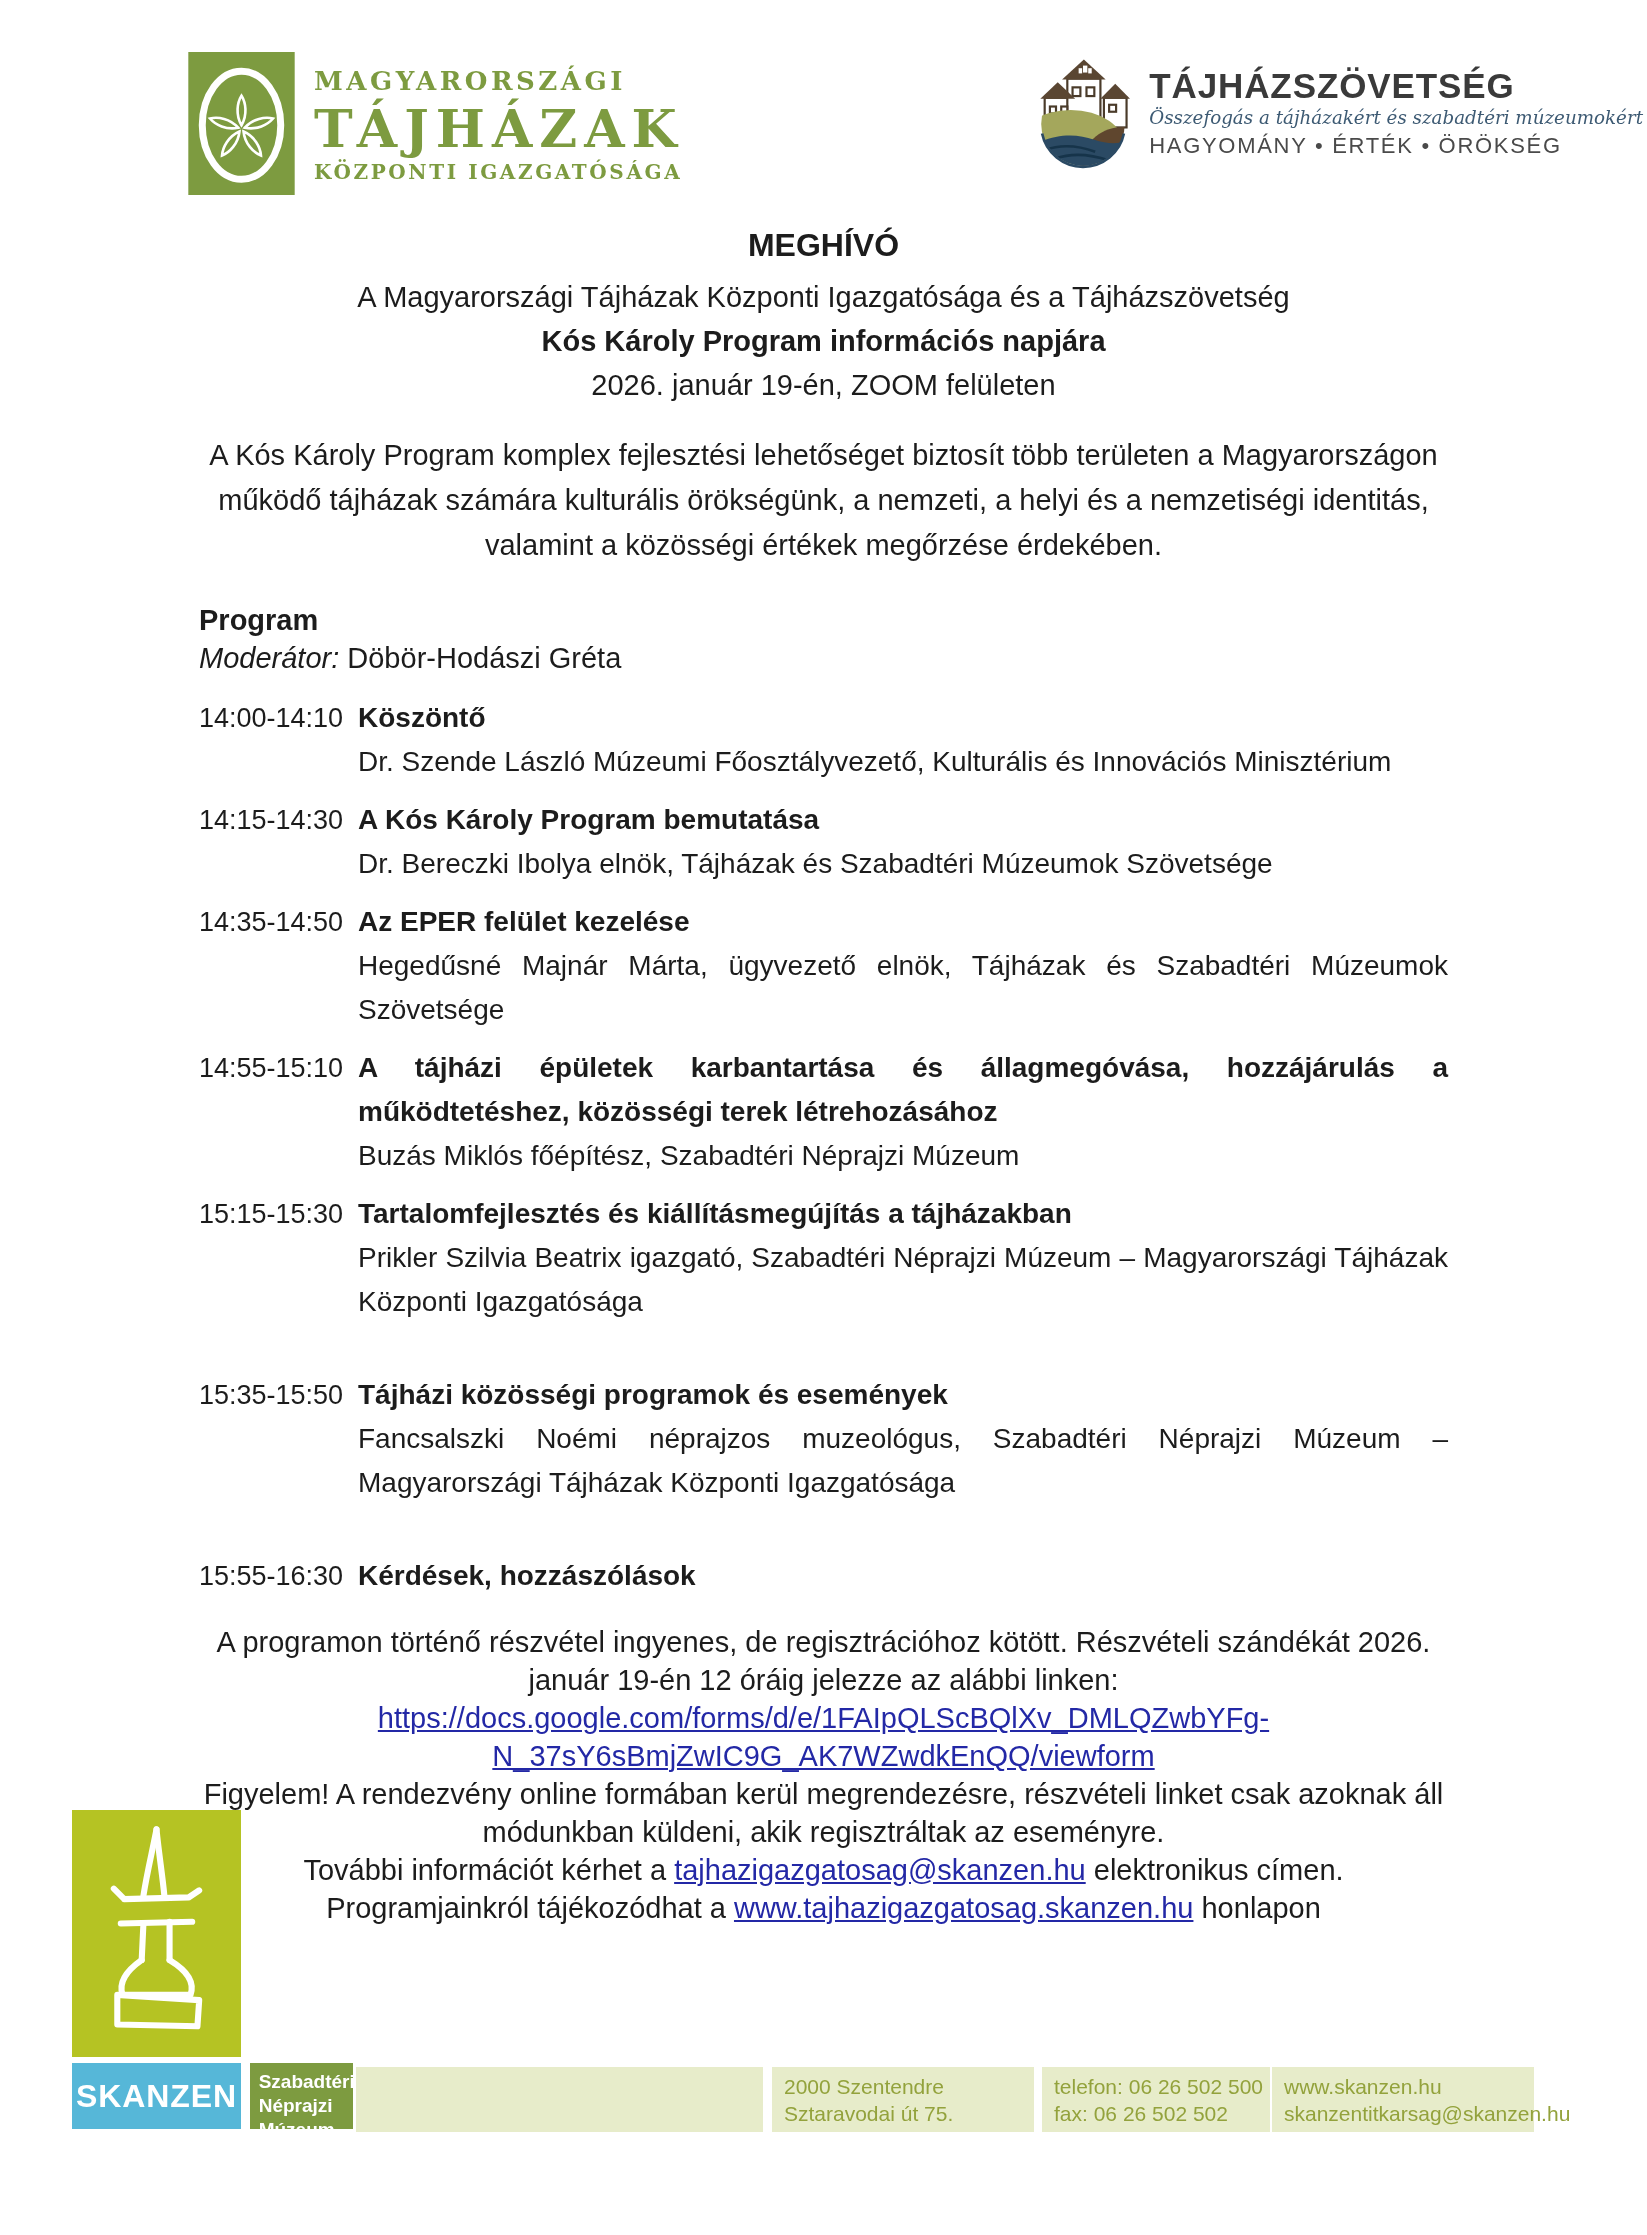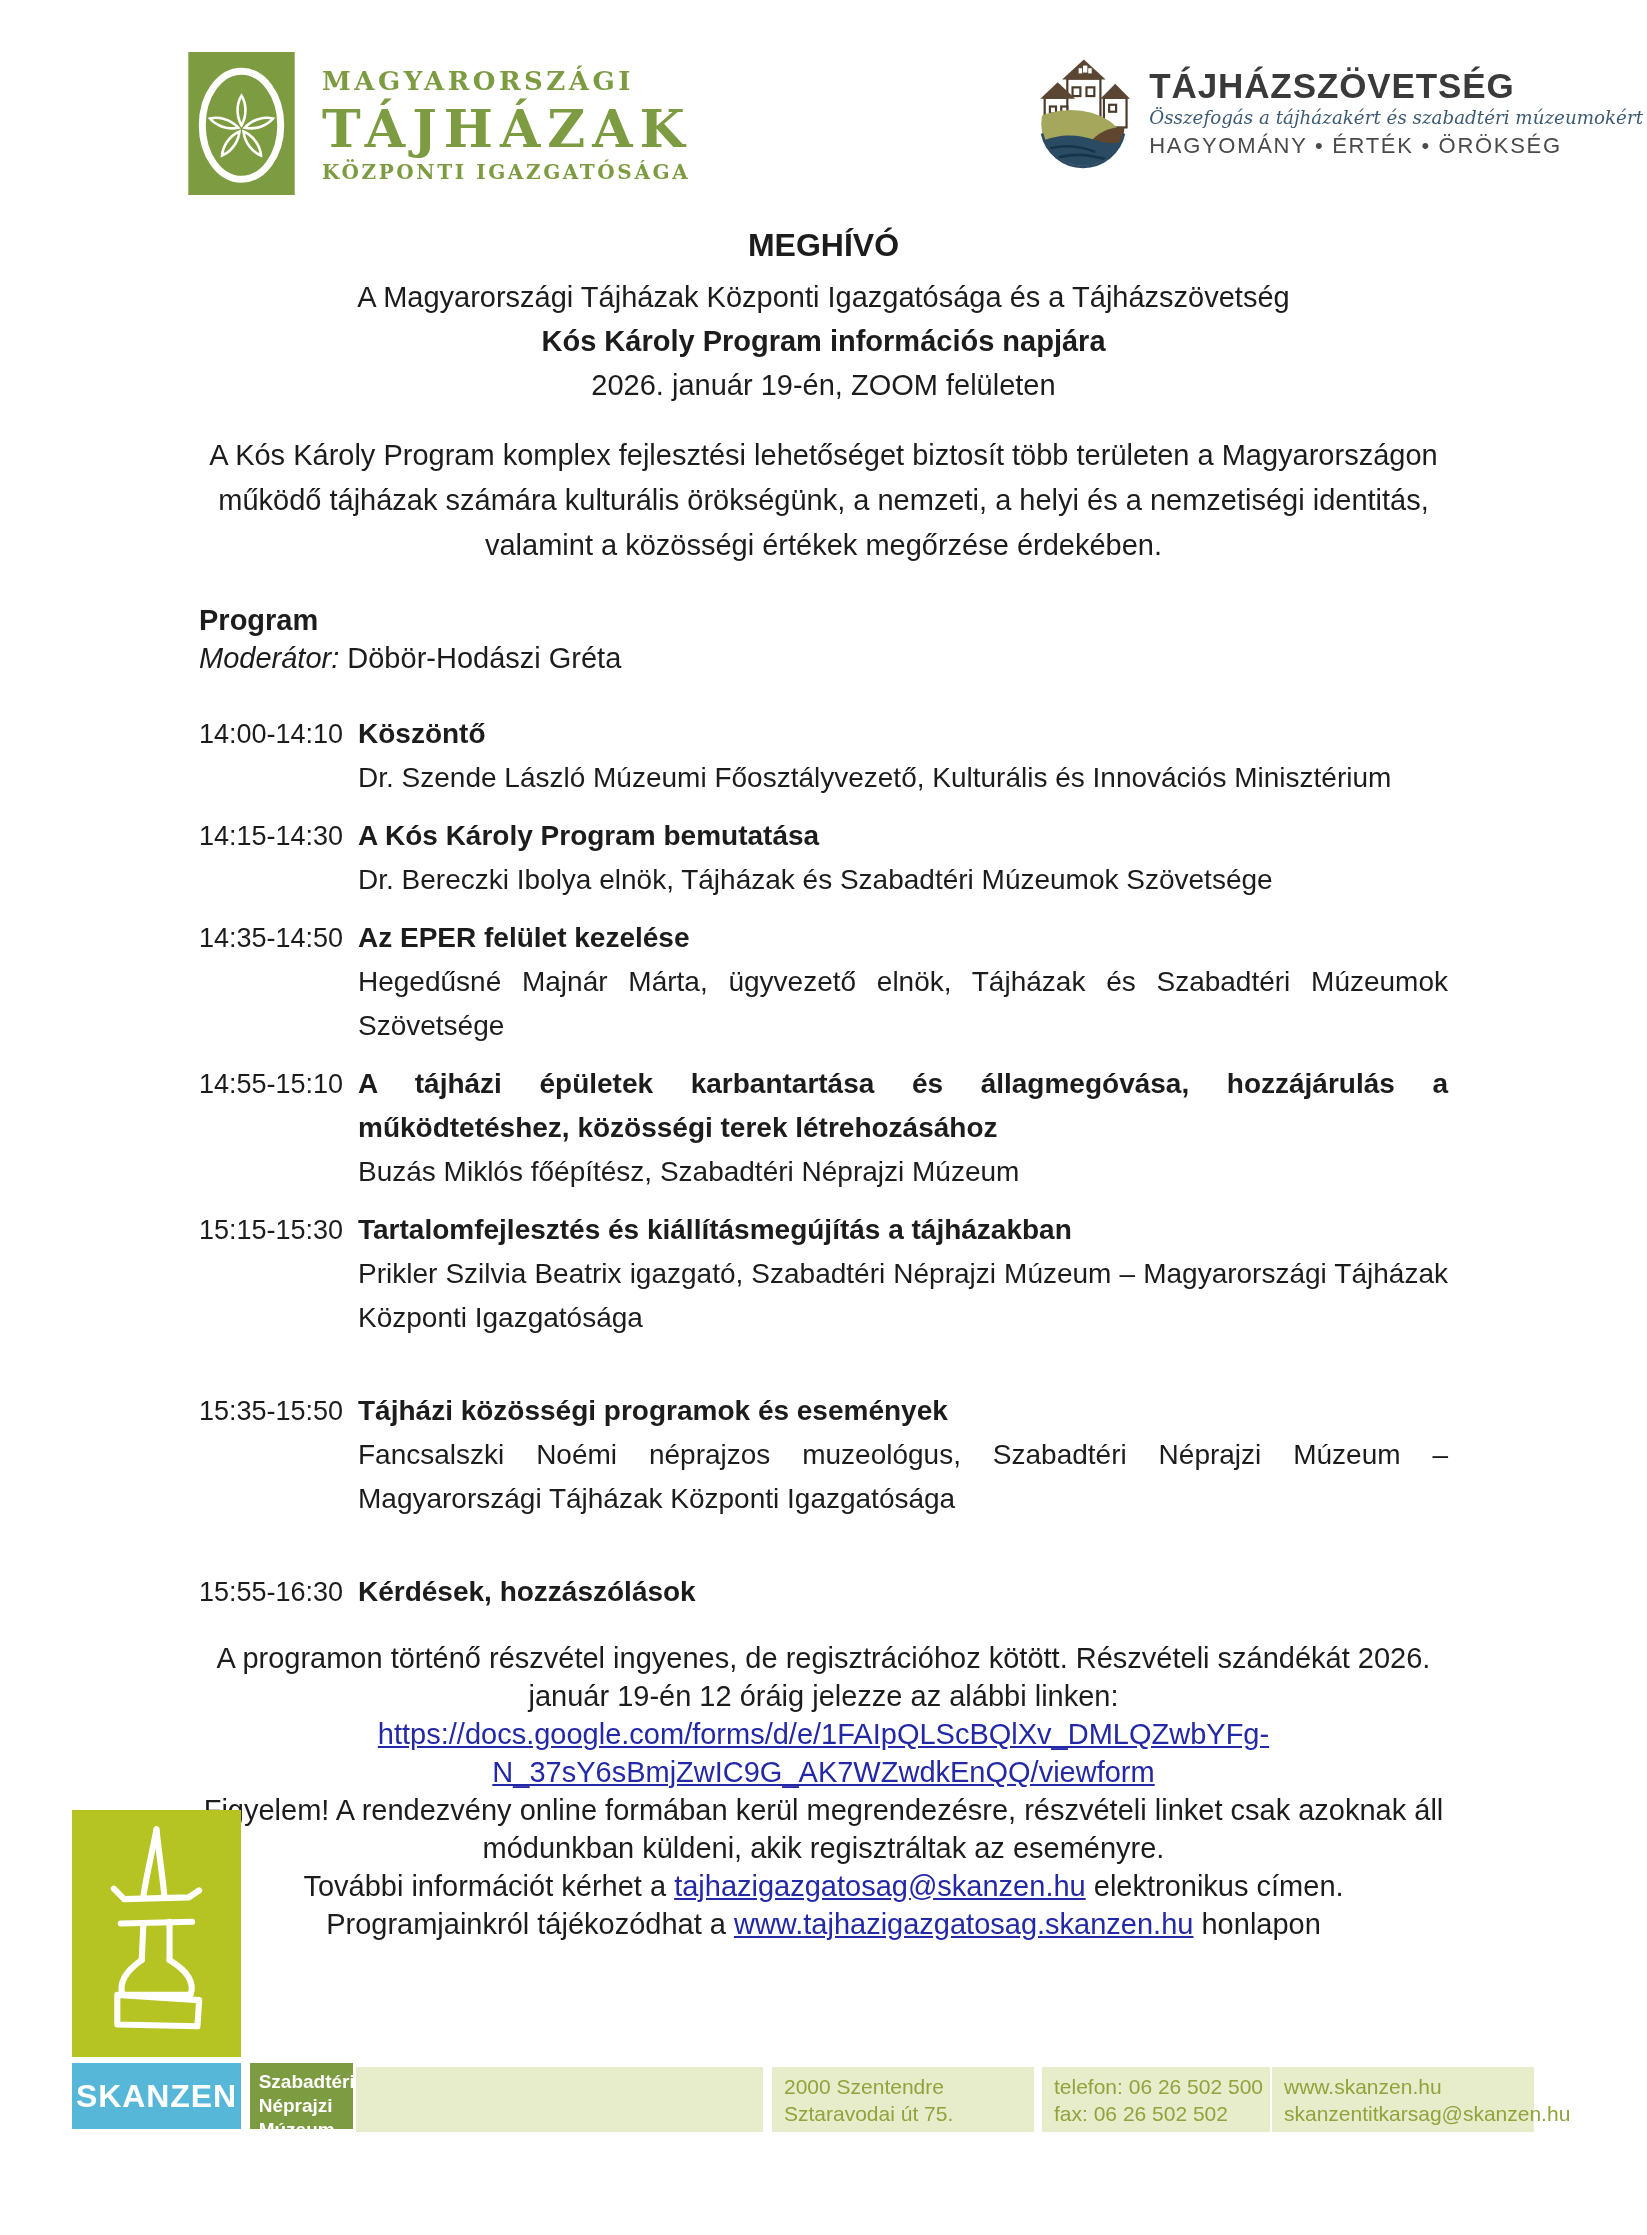--- a/index.html
+++ b/index.html
@@ -2,41 +2,41 @@
 <html lang="hu" style="font-size:14px"><head>
 <meta charset="utf-8">
 <style>
   html,body{margin:0;padding:0;background:#888;}
   .page{
     position:relative;width:1647px;height:2236px;background:#fff;
     font-family:"Liberation Sans",sans-serif;color:#1c1c1c;overflow:hidden;
     margin:0 auto;
   }
   
-  .logo-left{position:absolute;left:188px;top:52px;display:flex;align-items:center;gap:27px;}
+  .logo-left{position:absolute;left:188px;top:52px;display:flex;align-items:center;gap:19px;}
   .logo-left .txt{color:#7d9b40;font-family:"DejaVu Serif",serif;font-weight:bold;line-height:1;}
   .logo-left .l1{font-size:26px;letter-spacing:3.5px;margin-bottom:8.7px;}
   .logo-left .l2{font-size:52px;letter-spacing:7px;margin-bottom:7px;}
   .logo-left .l3{font-size:20px;letter-spacing:2.6px;}
   .logo-right{position:absolute;left:1029px;top:49px;display:flex;align-items:flex-start;gap:12.2px;}
   .logo-right .txt{padding-top:19px;}
   .logo-right .name{font-size:35px;font-weight:bold;color:#3a3a3a;letter-spacing:0.9px;line-height:1;}
   .logo-right .script{font-family:"DejaVu Serif",serif;font-style:italic;font-size:18.3px;color:#3d5a73;margin-top:5.2px;line-height:1.1;}
   .logo-right .tagline{font-size:22px;color:#4a4a4a;letter-spacing:1.7px;margin-top:7px;line-height:1;}
   
   .content{padding:0 199px;}
   .title-block{padding-top:229px;text-align:center;}
   .title-block h1{font-size:32px;font-weight:bold;margin:0 0 14px 0;line-height:1;}
   .title-block .tline{font-size:29px;line-height:44px;}
   .bold{font-weight:bold;}
   .intro{margin-top:26px;text-align:center;font-size:29px;line-height:45px;}
   .program-heading{margin-top:33px;font-size:29px;font-weight:bold;line-height:38px;}
   .moderator{font-size:29px;line-height:38px;}
   .moderator .lbl{font-style:italic;}
-  .items{margin-top:35px;}
+  .items{margin-top:19px;}
   .item{display:grid;grid-template-columns:159px 1fr;margin-bottom:14px;}
   .item .time{font-size:27px;line-height:44px;white-space:nowrap;}
   .item .body{font-size:28px;line-height:44px;}
   .item .title{font-weight:bold;text-align:justify;text-align-last:left;}
   .item .speaker{text-align:justify;text-align-last:left;}
   .gap-lg{margin-bottom:49px;}
   .registration{margin-top:24.5px;text-align:center;font-size:29px;line-height:38px;}
   a.link{color:#2328a6;text-decoration:underline;}
   .urlline{display:block;}
   

